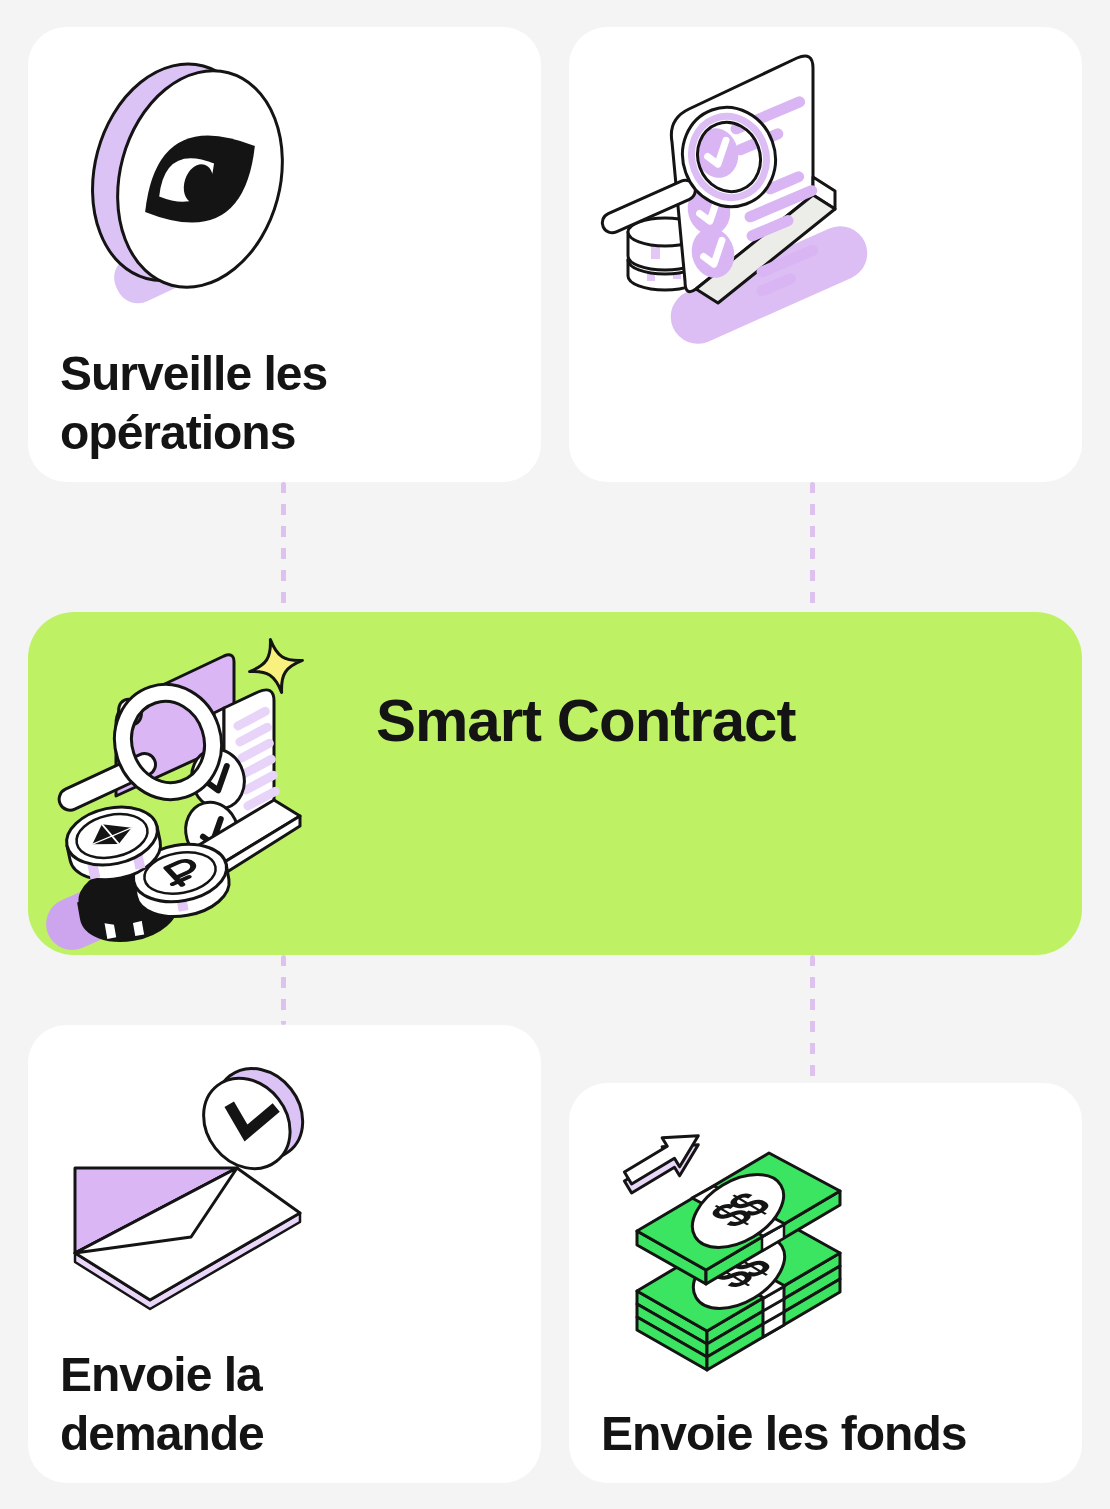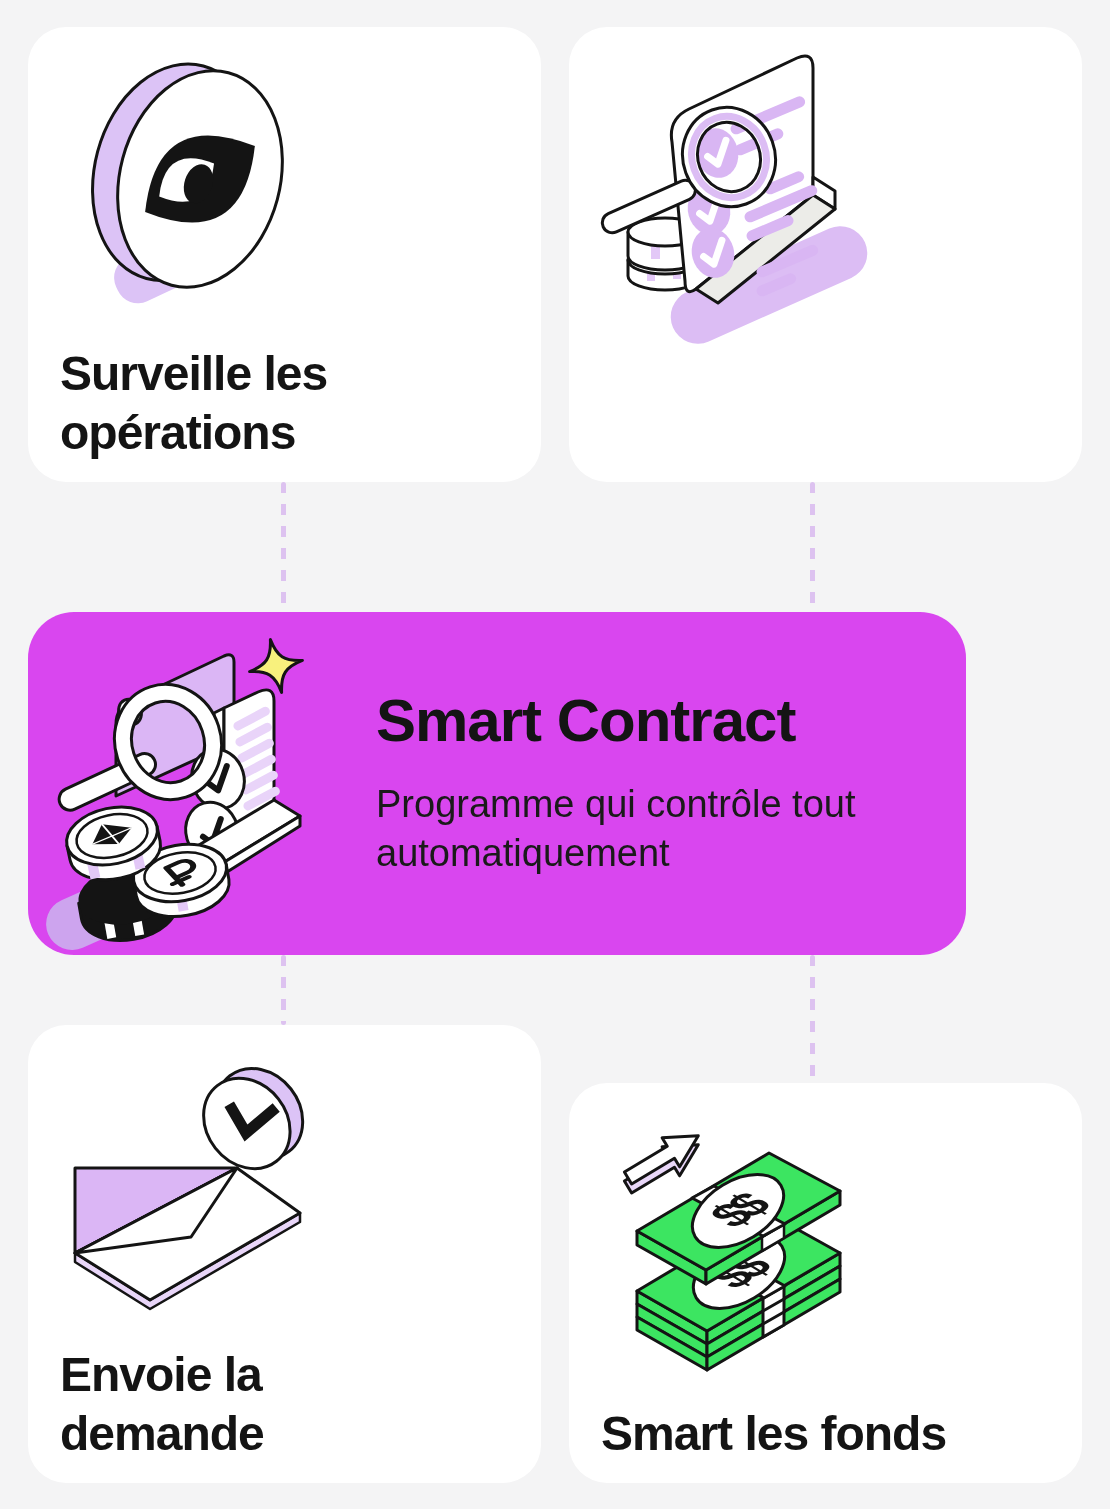--- a/index.html
+++ b/index.html
@@ -4,21 +4,21 @@
 <style>
   html,body{margin:0;padding:0;}
   .page{
     position:relative;width:1110px;height:1509px;
     background:#F4F4F5;overflow:hidden;
     font-family:"Liberation Sans",sans-serif;
   }
   .card{position:absolute;background:#FFFFFF;border-radius:38px;}
   .card-tl{left:28px;top:27px;width:513px;height:455px;}
   .card-tr{left:569px;top:27px;width:513px;height:455px;}
-  .card-center{left:28px;top:612px;width:938px;height:343px;background:#d946ef;border-radius:46px;}
+  .card-center{left:28px;top:612px;width:1054px;height:343px;background:#bef264;border-radius:46px;}
   .card-bl{left:28px;top:1025px;width:513px;height:458px;}
   .card-br{left:569px;top:1083px;width:513px;height:400px;}
   .card-title{
     position:absolute;left:32px;right:11px;bottom:20px;margin:0;
     font-size:48px;line-height:59px;font-weight:700;letter-spacing:-1px;
     color:#141414;white-space:pre-line;
   }
   .smart-text{position:absolute;left:348px;top:74px;width:660px;}
   .smart-title{margin:0;font-size:60px;line-height:70px;font-weight:700;letter-spacing:-1px;color:#141414;}
   .smart-desc{margin:24px 0 0;font-size:38px;line-height:49px;font-weight:400;color:#1A1A1A;white-space:pre-line;}
@@ -164,22 +164,20 @@
         <ellipse rx="36" ry="21" fill="none" class="o2"></ellipse>
         <g transform="scale(1,0.6) rotate(-18)">
           <path d="M 0,-24 L 22,0 L 0,16 L -22,0 Z" fill="#141414"></path>
           <path d="M 0,-24 L 0,16 M -22,0 L 22,0" stroke="#FFFFFF" stroke-width="2" fill="none"></path>
         </g>
       </g>
       <path transform="translate(248,54) rotate(-12)" d="M 0,-27 C 3,-9 9,-3 27,0 C 9,3 3,9 0,27 C -3,9 -9,3 -27,0 C -9,-3 -3,-9 0,-27 Z" fill="#F8F17D" class="o"></path>
     </svg>
     <div class="smart-text">
       <h2 class="smart-title">Smart Contract</h2>
-      <p class="smart-desc">Programme qui contrôle tout
-automatiquement</p>
     </div>
   </section>
 
   <section class="card card-bl">
     <svg class="icon-svg" width="513" height="458" viewBox="0 0 513 458">
       <g>
         <g transform="translate(222,96) rotate(-38)">
           <ellipse cx="12" cy="0" rx="40" ry="48" fill="#DCC3F6" class="o"></ellipse>
           <ellipse cx="-4" cy="0" rx="40" ry="48" fill="#FFFFFF" class="o"></ellipse>
         </g>
@@ -227,16 +225,16 @@
       </g>
       <g>
         <g transform="translate(59,104) rotate(-31)">
           <path d="M 0,-7 L 50,-7 L 50,-17 L 82,0 L 50,17 L 50,7 L 0,7 Z" fill="#E9D7F9" class="o"></path>
         </g>
         <g transform="translate(59,95) rotate(-31)">
           <path d="M 0,-7 L 50,-7 L 50,-17 L 82,0 L 50,17 L 50,7 L 0,7 Z" fill="#FFFFFF" class="o"></path>
         </g>
       </g>
     </svg>
-    <h2 class="card-title">Smart les fonds</h2>
+    <h2 class="card-title">Envoie les fonds</h2>
   </section>
 
 </div>
 
 </body></html>

